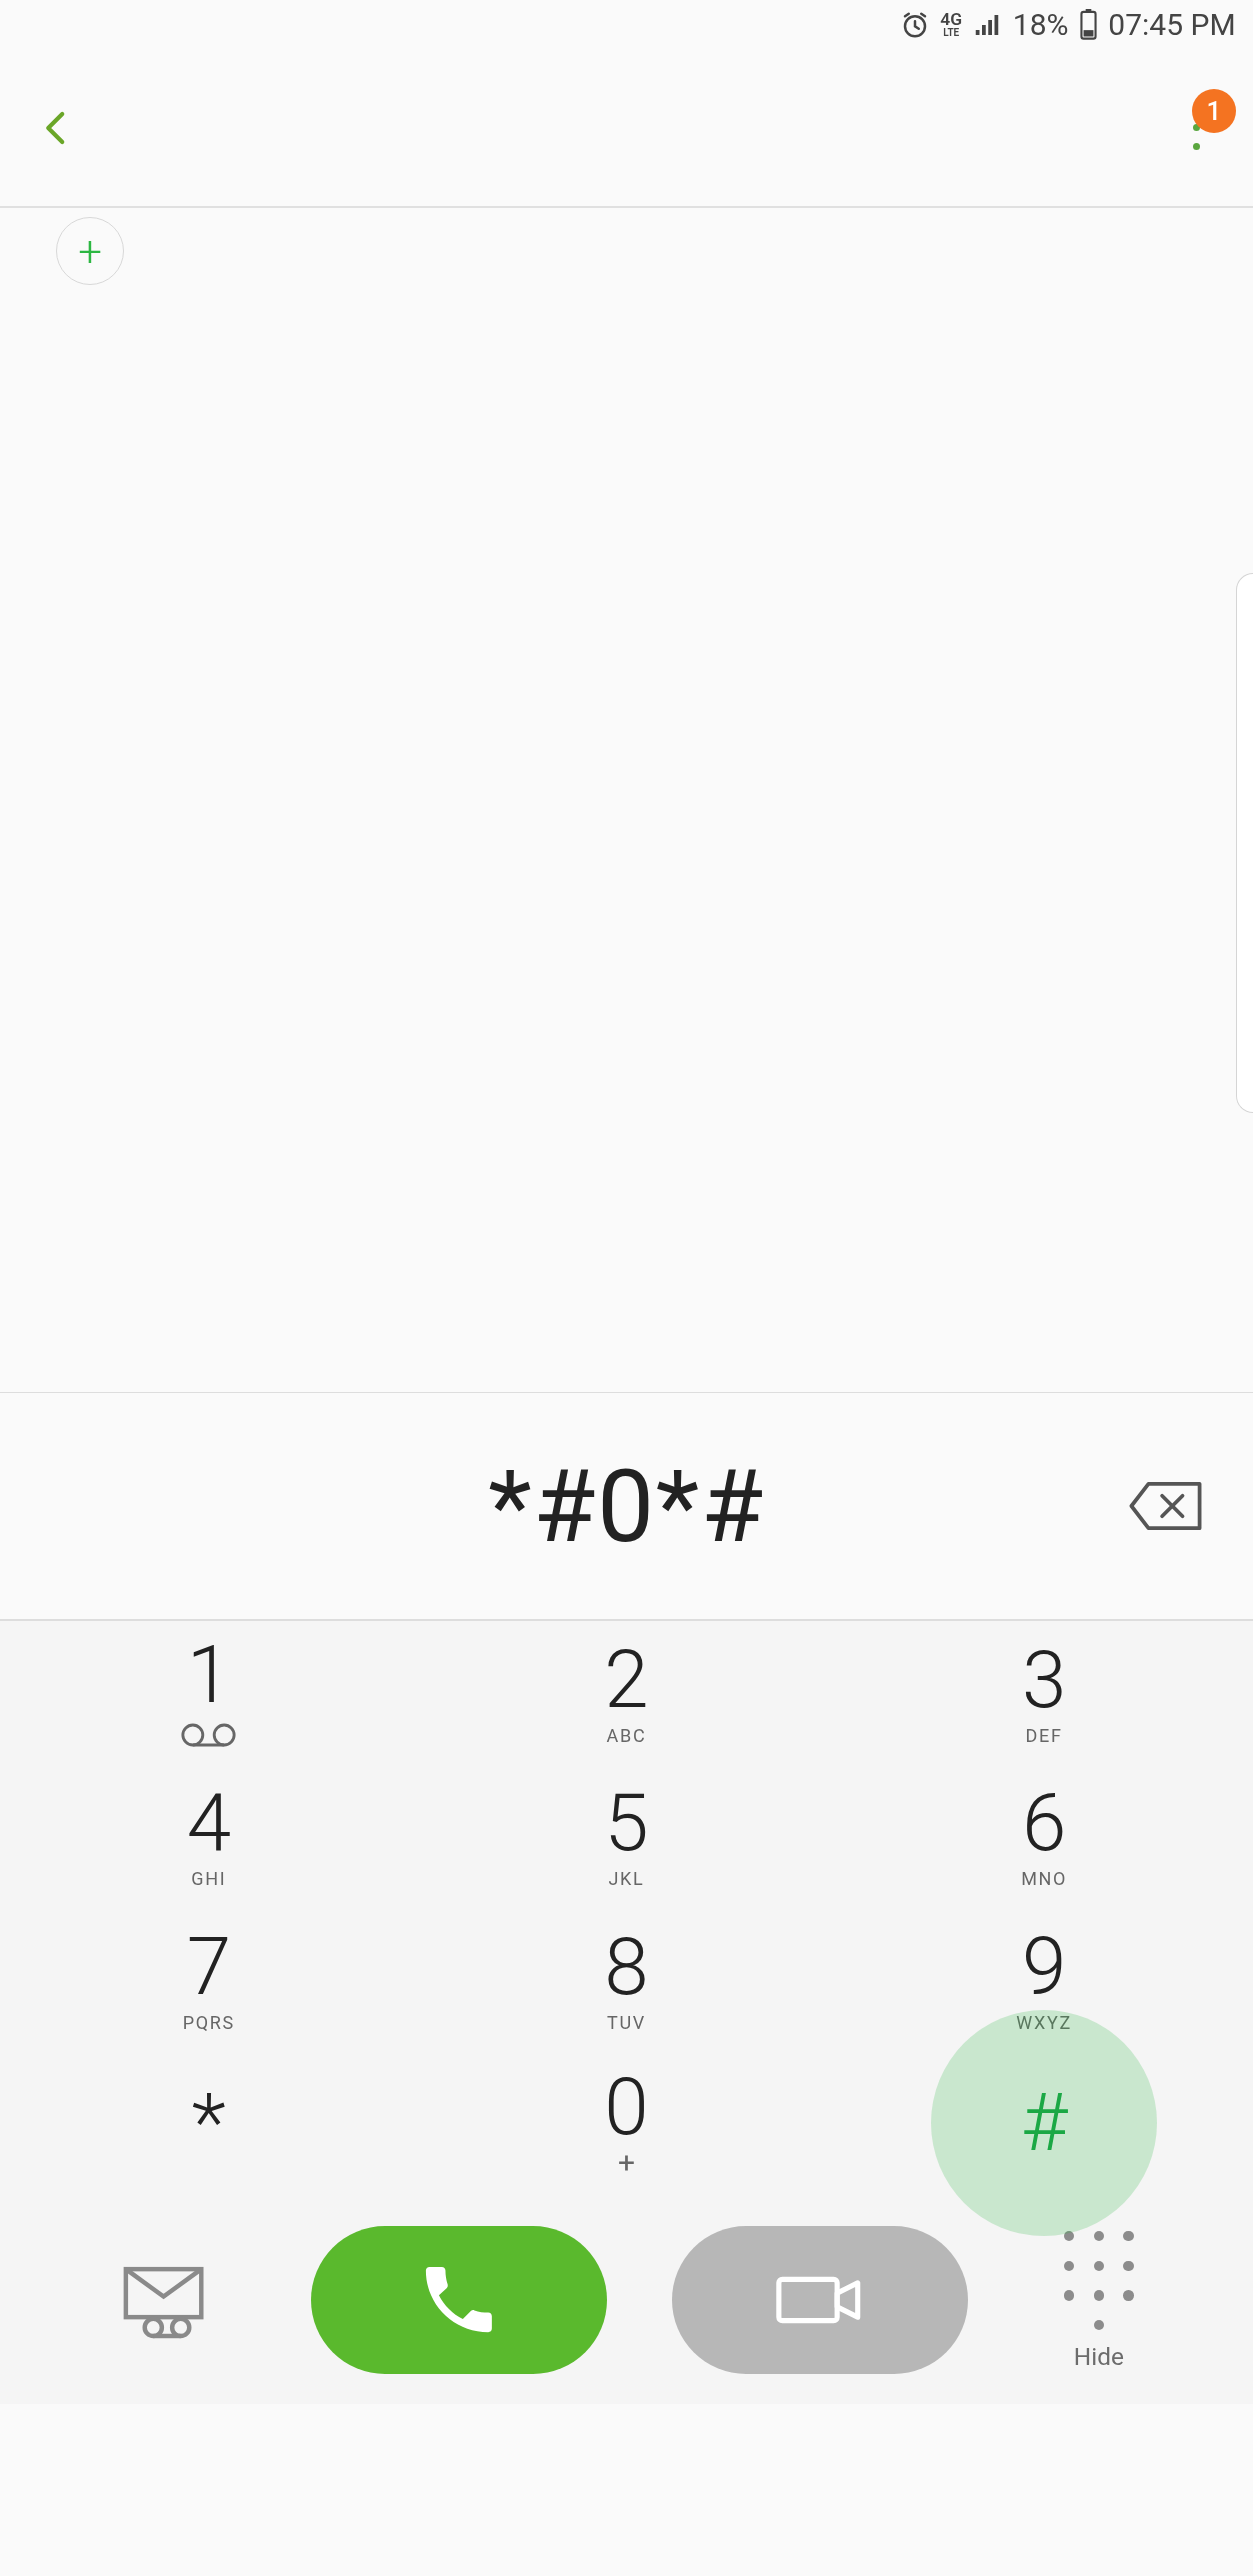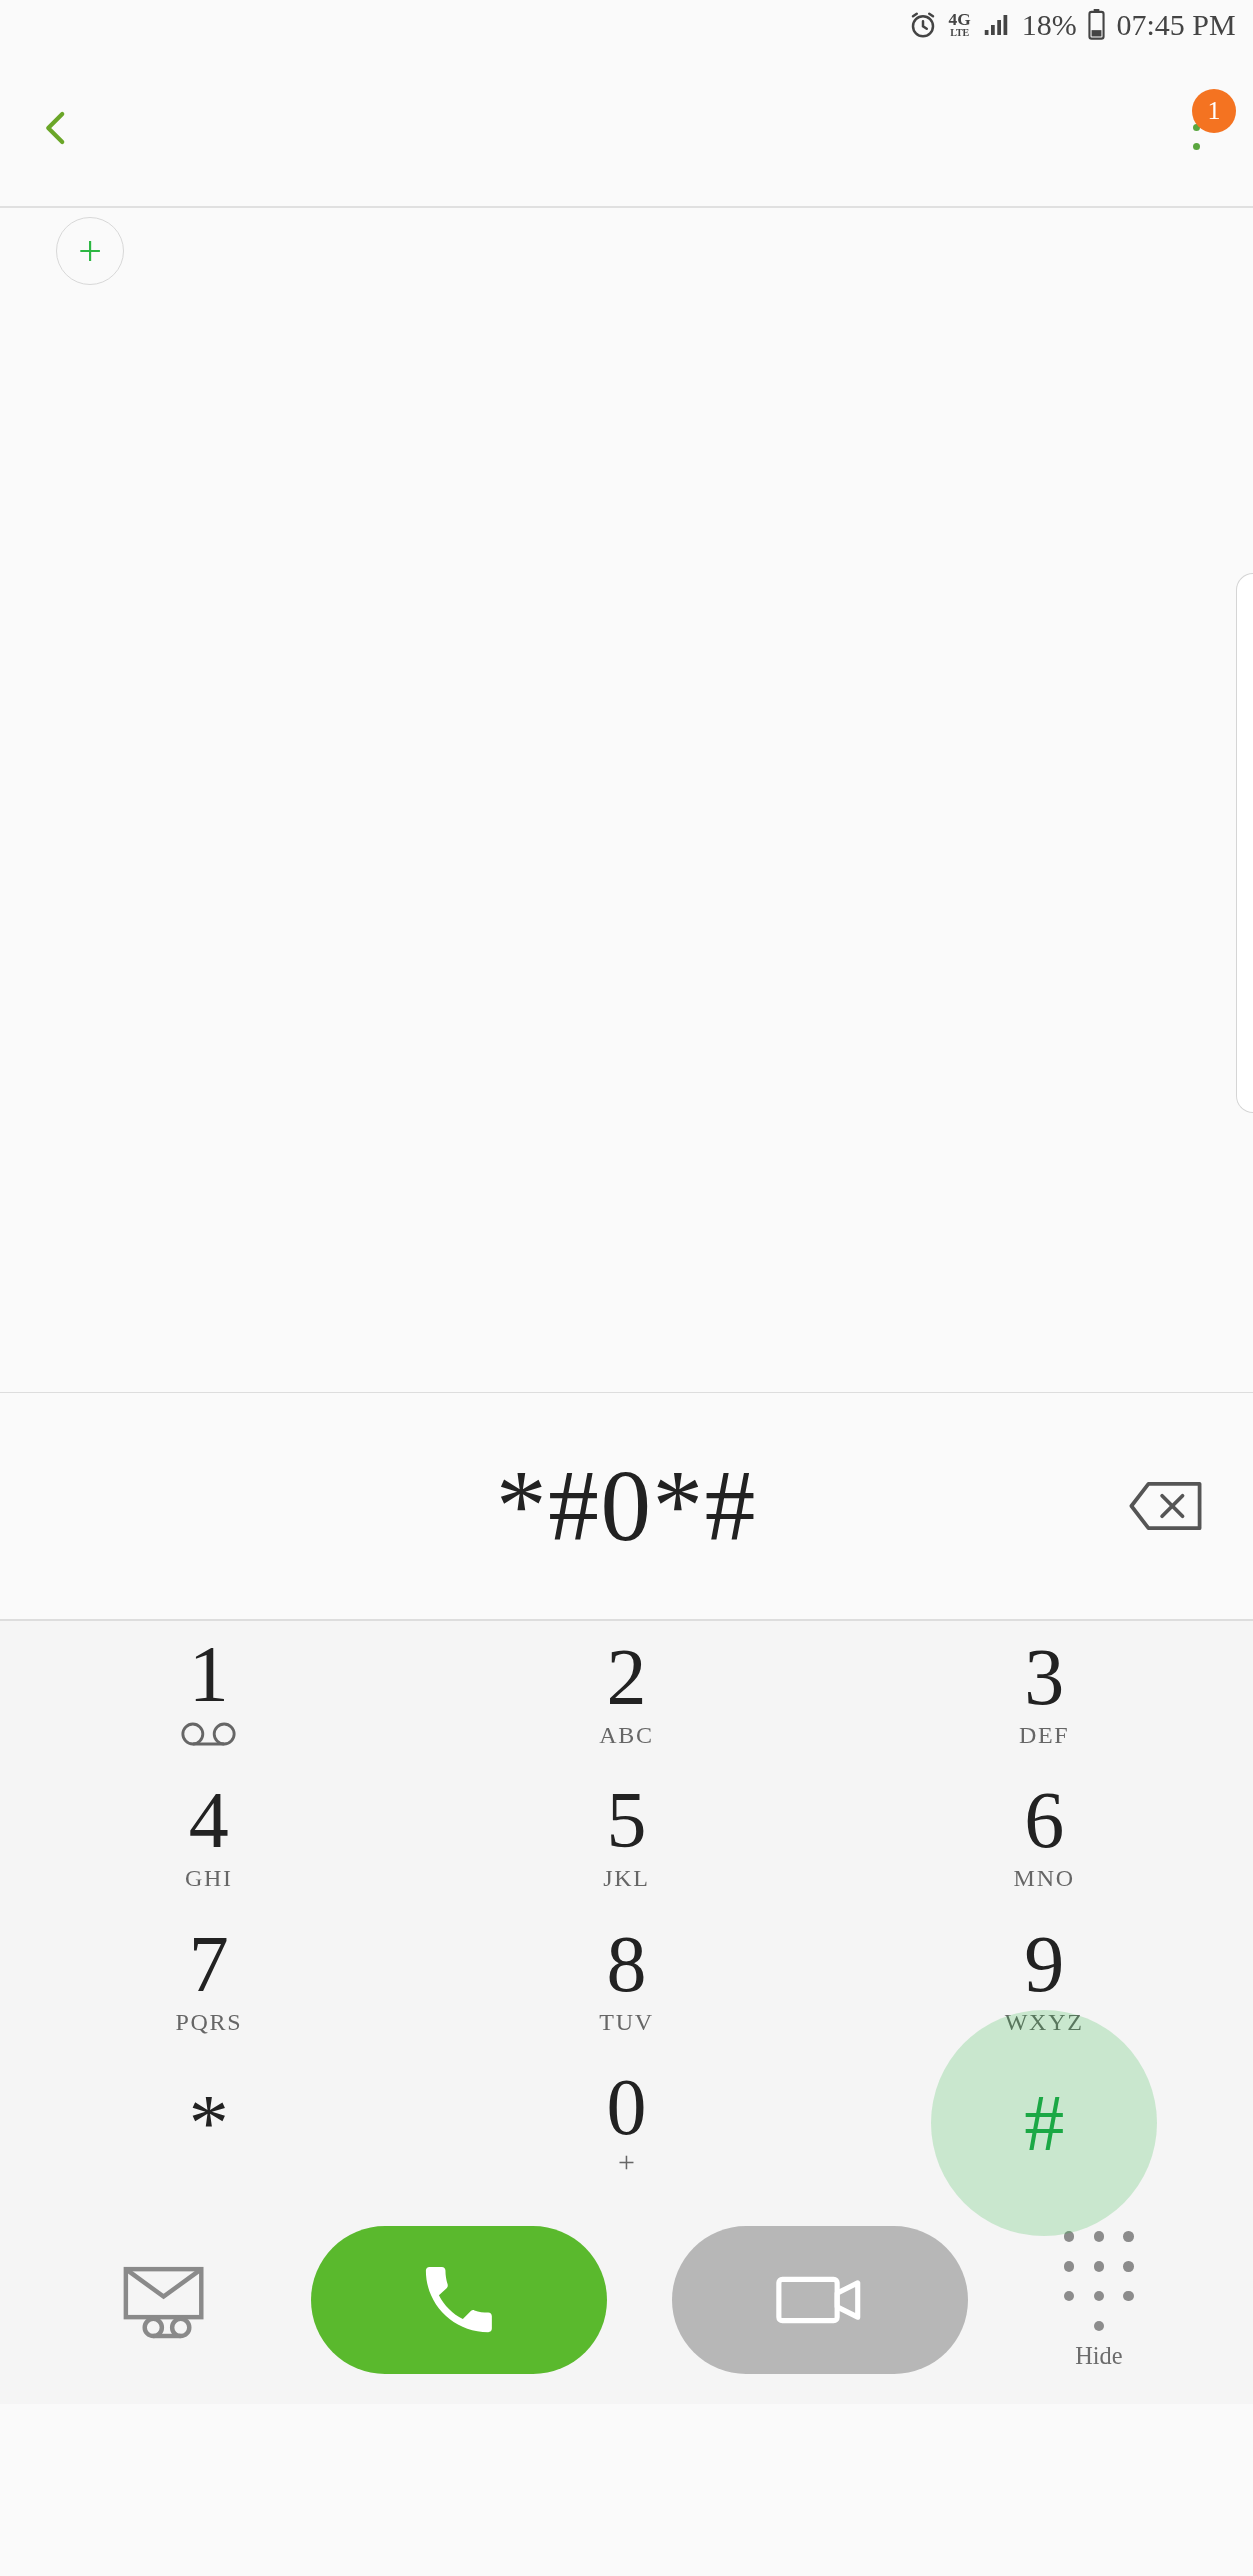--- a/index.html
+++ b/index.html
@@ -1,17 +1,17 @@
 <!DOCTYPE html>
 <html style="font-size:14px"><head>
 <meta charset="utf-8">
 <style>
   * { box-sizing: border-box; margin: 0; padding: 0; }
   html, body { width: 1253px; height: 2576px; font-family: -apple-system, "Segoe UI", Roboto, Arial, sans-serif; background: #fafafa; overflow: hidden; }
-  .screen { width: 1253px; height: 2576px; display: flex; flex-direction: column; background: #fafafa; font-family: Liberation Serif, serif; }
+  .screen { width: 1253px; height: 2576px; display: flex; flex-direction: column; background: #fafafa; }
   
   .status-bar { height: 49px; display: flex; align-items: center; justify-content: flex-end; padding: 0 17.4px; gap: 10.4px; color: #444; font-size: 30px; }
   .status-bar .ico { display: inline-flex; align-items: center; }
   
   .header { height: 157px; display: flex; align-items: center; padding: 0 31px; color: #333; }
   .back { width: 52px; height: 52px; display: flex; align-items: center; justify-content: center; }
   .header-spacer { flex: 1; }
   .menu-wrap { position: relative; width: 52px; height: 70px; display: flex; align-items: center; justify-content: center; }
   .menu-dots { display:flex; flex-direction:column; gap:12.2px; align-items:center;}
   .menu-dots span { width:7px; height:7px; background:#5aa63f; border-radius:50%; display:block;}
@@ -29,21 +29,21 @@
   .dial-bar { height: 226px; display:flex; align-items:center; padding: 0 49px;}
   .dial-center { flex:1; display:flex; align-items:center; justify-content:center;}
   .dial-text { font-size: 101px; color:#222; letter-spacing: 1.7px; font-weight:400;}
   .backspace { width:78px; height:61px; display:flex; align-items:center; justify-content:center;}
   .divider3 { height:1.7px; background:#ddd; }
   
   .keypad-region { flex: 0 0 783px; background:#f5f5f5; display:flex; flex-direction:column;}
   .keypad-grid { flex:1; display:grid; grid-template-columns: repeat(3,1fr); grid-template-rows: repeat(4,1fr); }
   .key { display:flex; flex-direction:column; align-items:center; justify-content:center; position:relative;}
   .key .main { font-size: 80px; color:#222; font-weight:300; line-height:1;}
-  .key .sub { font-size: 24px; color:#666; margin-top:5.2px; letter-spacing:1.7px;}
+  .key .sub { font-size: 18px; color:#666; margin-top:5.2px; letter-spacing:1.7px;}
   .key .sub-plus { font-size:30px; color:#666; margin-top:-1.7px;}
   .key-hash-bg { position:absolute; width:226px; height:226px; border-radius:50%; background: rgba(46,183,68,0.22);}
   .key-hash .main{ color:#1ba845; position:relative; z-index:1;}
   .vm-icon { margin-top:7px;}
   .star-main { font-size: 78px; font-weight:300;}
   
   .actions { flex: 0 0 209px; display:flex; align-items:center; justify-content:space-around; padding: 0 56px;}
   .act-ico { width:157px; height:139px; display:flex; align-items:center; justify-content:center;}
   .pill { width:296px; height:148px; border-radius:87px; display:flex; align-items:center; justify-content:center;}
   .pill-green { background:#5ab92d;}

